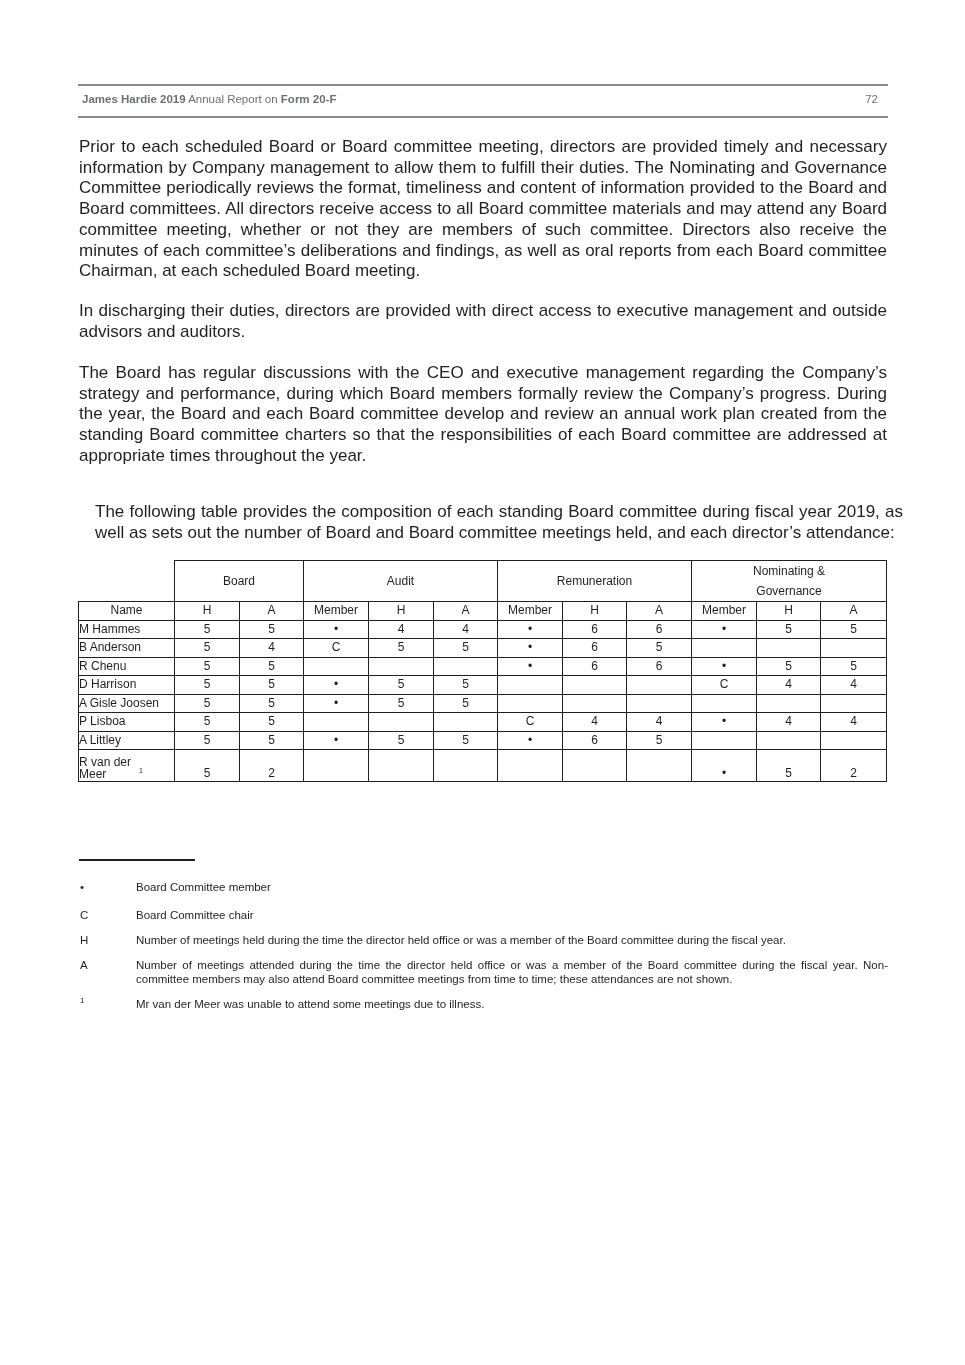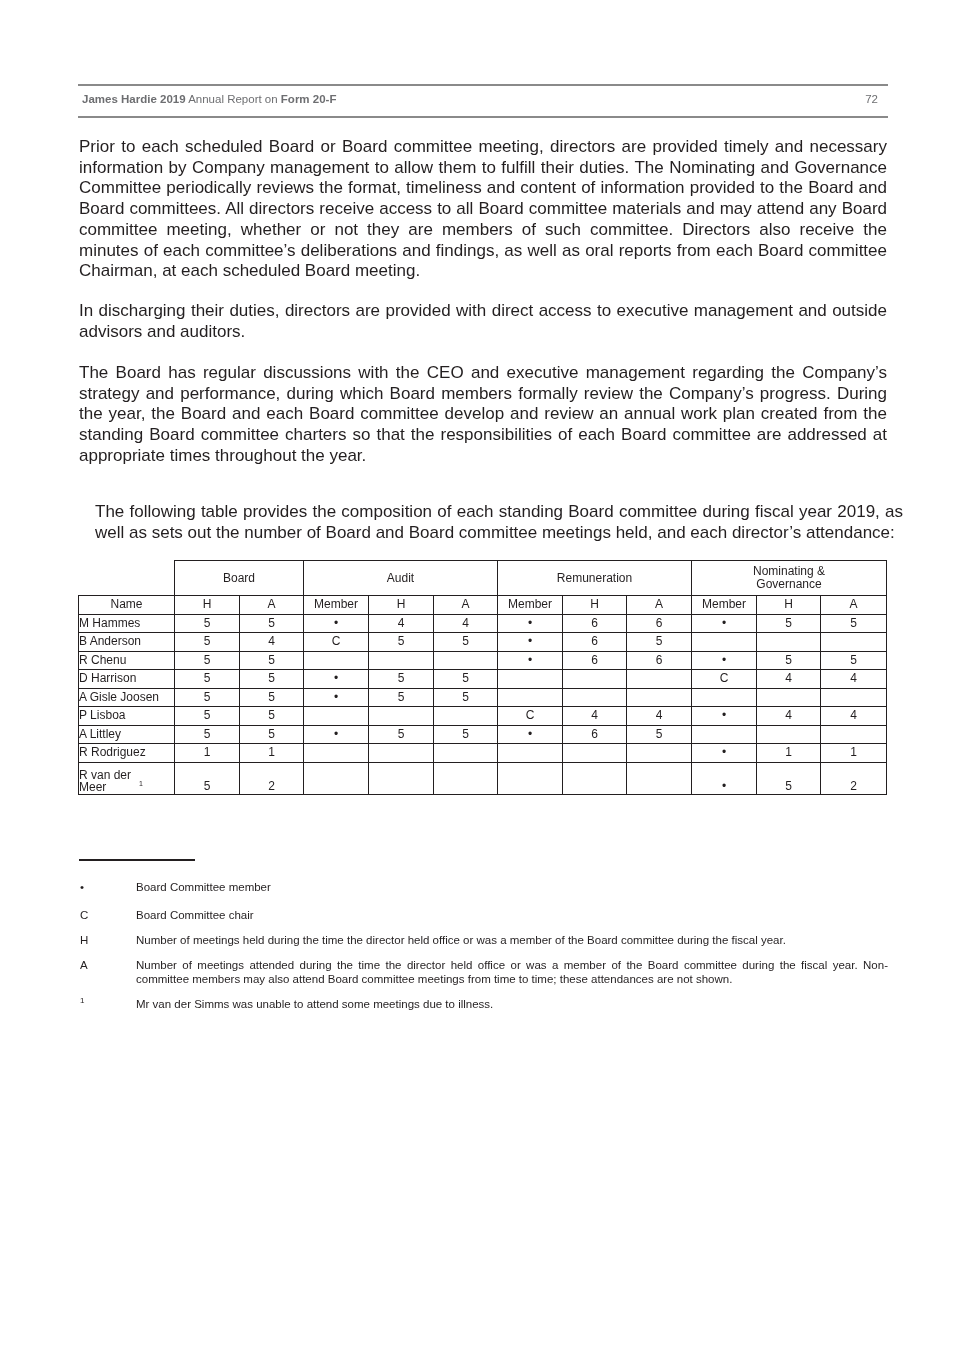--- a/index.html
+++ b/index.html
@@ -67,21 +67,21 @@
       <col style="width:65px">
         <col style="width:64px">
         <col style="width:66px">
     </colgroup>
     <thead>
       <tr class="grp">
         <th class="blank"></th>
         <th colspan="2">Board</th>
         <th colspan="3">Audit</th>
         <th colspan="3">Remuneration</th>
-        <th colspan="3"><span style="display:inline-block;width:90px;line-height:13px">Nominating &amp; Governance</span></th>
+        <th colspan="3"><span style="display:inline-block;width:90px;line-height:20px">Nominating &amp; Governance</span></th>
       </tr>
       <tr id="col-header-row">
           <th>Name</th>
           <th>H</th>
           <th>A</th>
           <th>Member</th>
           <th>H</th>
           <th>A</th>
           <th>Member</th>
           <th>H</th>
@@ -183,34 +183,20 @@
           <td>•</td>
           <td>5</td>
           <td>5</td>
           <td>•</td>
           <td>6</td>
           <td>5</td>
           <td></td>
           <td></td>
           <td></td>
         </tr>
-        <tr>
-          <td class="name">R Rodriguez</td>
-          <td>1</td>
-          <td>1</td>
-          <td></td>
-          <td></td>
-          <td></td>
-          <td></td>
-          <td></td>
-          <td></td>
-          <td>•</td>
-          <td>1</td>
-          <td>1</td>
-        </tr>
         <tr class="tall">
           <td class="name"><span style="display: inline-block; width: 60px;">R van der Meer</span><sup class="fn">1</sup></td>
           <td>5</td>
           <td>2</td>
           <td></td>
           <td></td>
           <td></td>
           <td></td>
           <td></td>
           <td></td>
@@ -234,16 +220,16 @@
   <div class="legend l3">
     <span class="key">H</span>
     <span class="val">Number of meetings held during the time the director held office or was a member of the Board committee during the fiscal year.</span>
   </div>
   <div class="legend l4">
     <span class="key">A</span>
     <span class="val">Number of meetings attended during the time the director held office or was a member of the Board committee during the fiscal year. Non-committee members may also attend Board committee meetings from time to time; these attendances are not shown.</span>
   </div>
   <div class="legend l5">
     <span class="key">1</span>
-    <span class="val">Mr van der Simms was unable to attend some meetings due to illness.</span>
+    <span class="val">Mr van der Meer was unable to attend some meetings due to illness.</span>
   </div>
 
 </div>
 
 </body></html>

